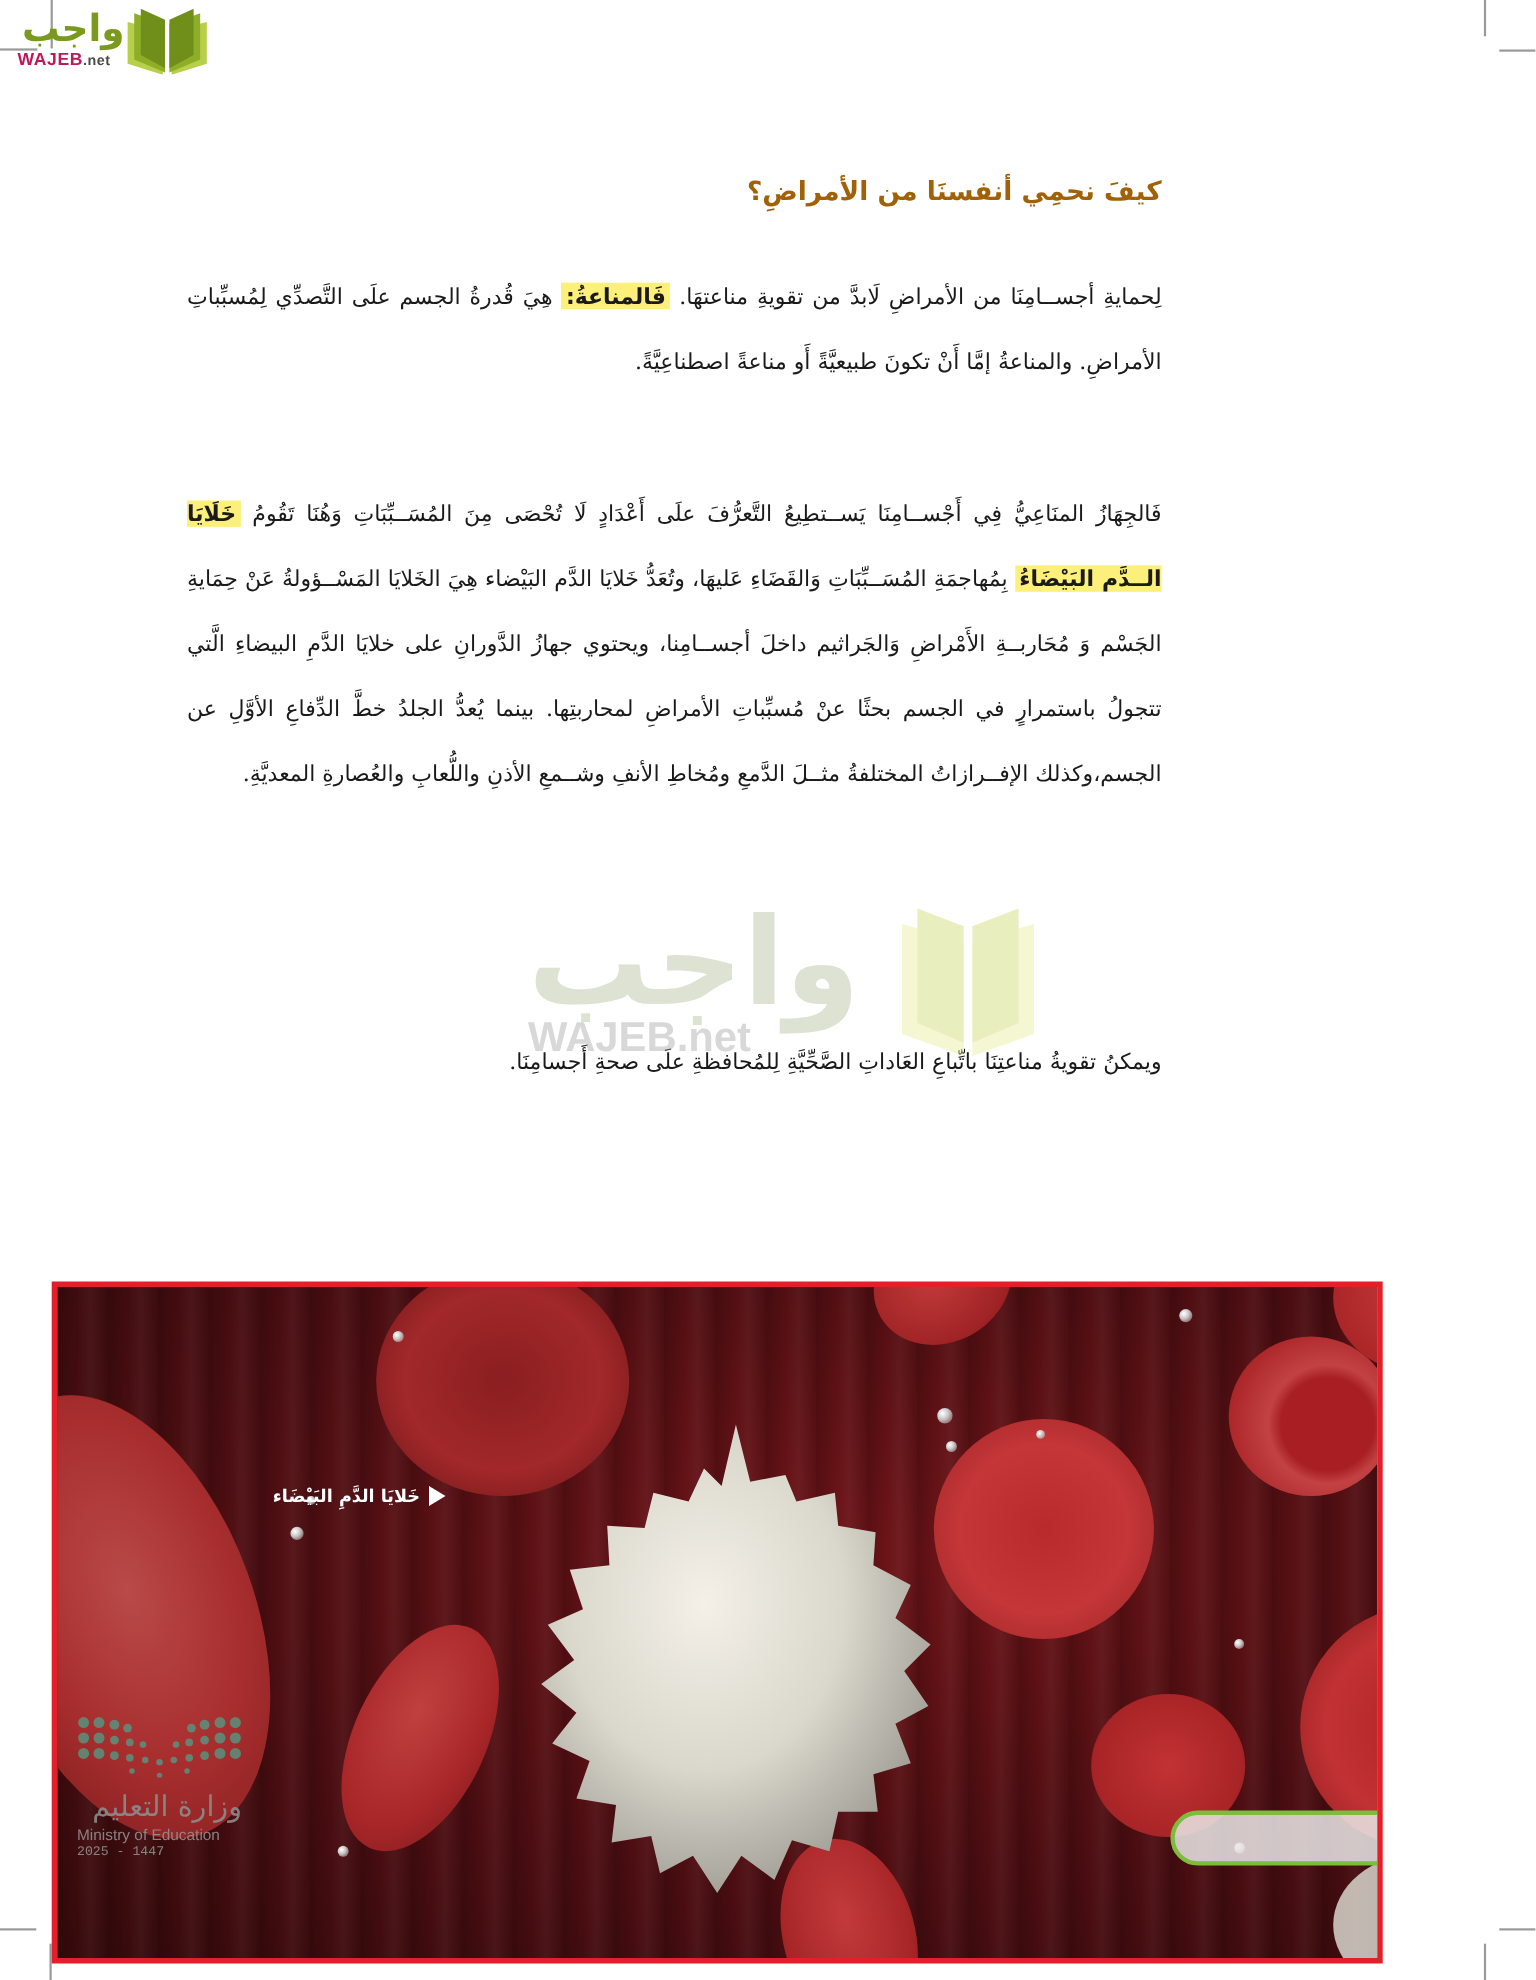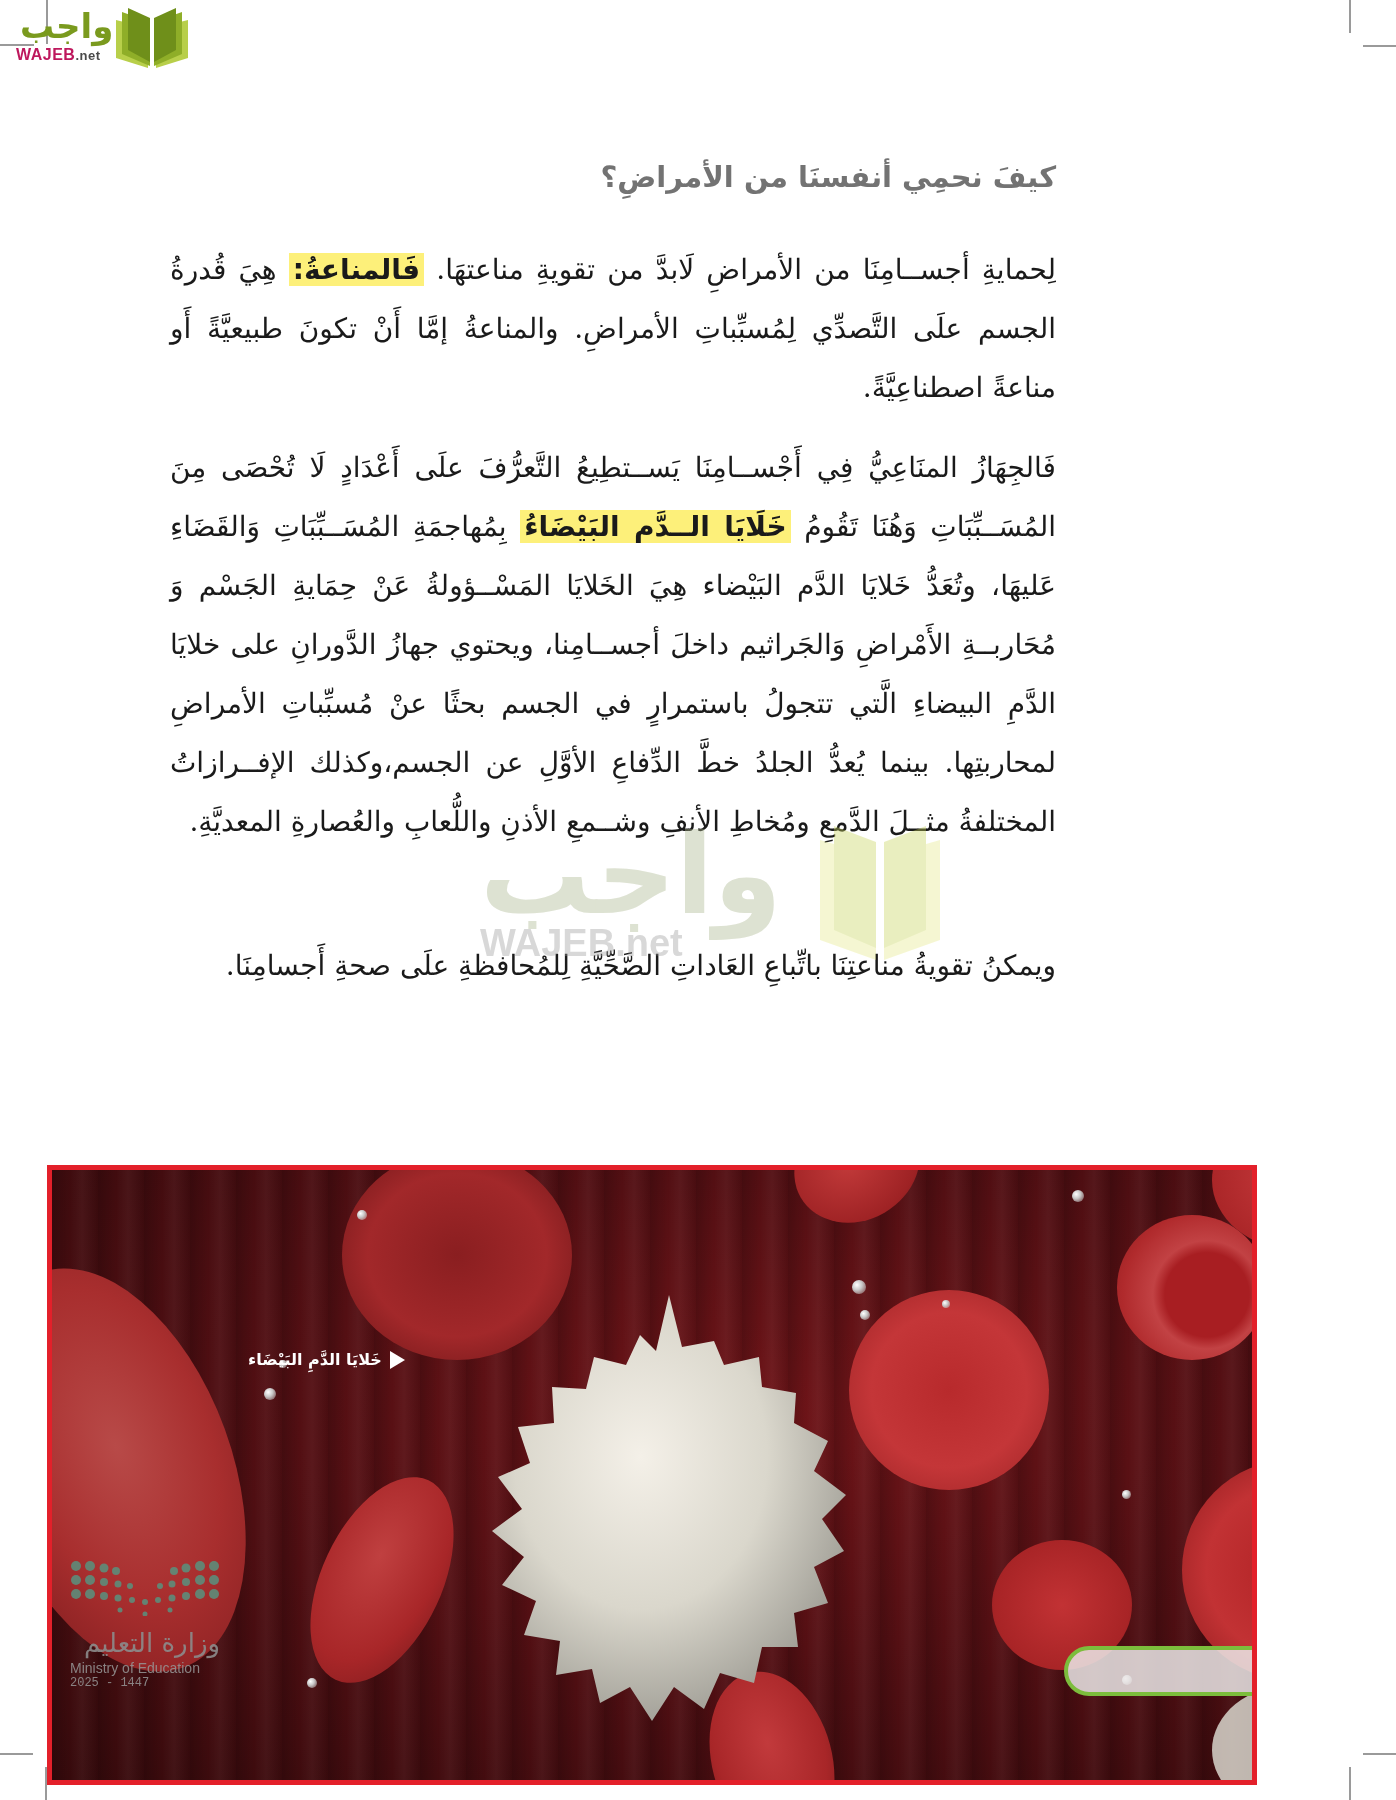--- a/index.html
+++ b/index.html
@@ -8,22 +8,22 @@
 
   
   .crop { position: absolute; background: #9a9a9a; }
 
   
   .logo { position: absolute; left: 8px; top: 4px; width: 185px; height: 66px; }
   .logo-ar { position: absolute; left: 12px; top: 2px; font-size: 34px; font-weight: bold; color: #7a9a1e; direction: rtl; font-family: "DejaVu Sans", sans-serif; }
   .logo-en { position: absolute; left: 8px; top: 42px; font-size: 16px; font-weight: bold; color: #4a4a4a; letter-spacing: 0.5px; font-family: "Liberation Sans", sans-serif; }
   .logo-en b { color: #be185d; }
   .logo-book { position: absolute; left: 104px; top: 4px; width: 80px; height: 60px; }
-  .heading { position: absolute; right: 340px; top: 160px; direction: rtl; font-size: 29px; font-weight: bold; color: #737373; font-family: "DejaVu Sans", sans-serif; }
-  .para { position: absolute; left: 170px; width: 886px; direction: rtl; text-align: justify; text-align-last: right; font-family: "DejaVu Serif", serif; font-size: 28px; line-height: 59px; color: #1a1a1a; }
+  .heading { position: absolute; right: 340px; top: 160px; direction: rtl; font-size: 24px; font-weight: bold; color: #a16207; font-family: "DejaVu Sans", sans-serif; }
+  .para { position: absolute; left: 170px; width: 886px; direction: rtl; text-align: justify; text-align-last: right; font-family: "DejaVu Serif", serif; font-size: 20px; line-height: 59px; color: #1a1a1a; }
   .hl { background: #fdf07a; padding: 0 4px; font-weight: bold; font-family: "DejaVu Sans", sans-serif; }
 
   
   .watermark { position: absolute; left: 480px; top: 820px; width: 460px; height: 150px; opacity: 0.38; pointer-events: none; }
   .wm-ar { position: absolute; left: 0; top: 0; font-size: 110px; font-weight: bold; color: #a8b48a; direction: rtl; line-height: 1; }
   .wm-en { position: absolute; left: 0; top: 102px; font-size: 38px; font-weight: bold; color: #9a9a9a; font-family: "Liberation Sans", sans-serif; }
   .wm-book { position: absolute; left: 340px; top: 0; width: 120px; height: 140px; }
 
   
   .figure { position: absolute; left: 47px; top: 1165px; width: 1210px; height: 620px; border: 5px solid #e3202a; overflow: hidden;

